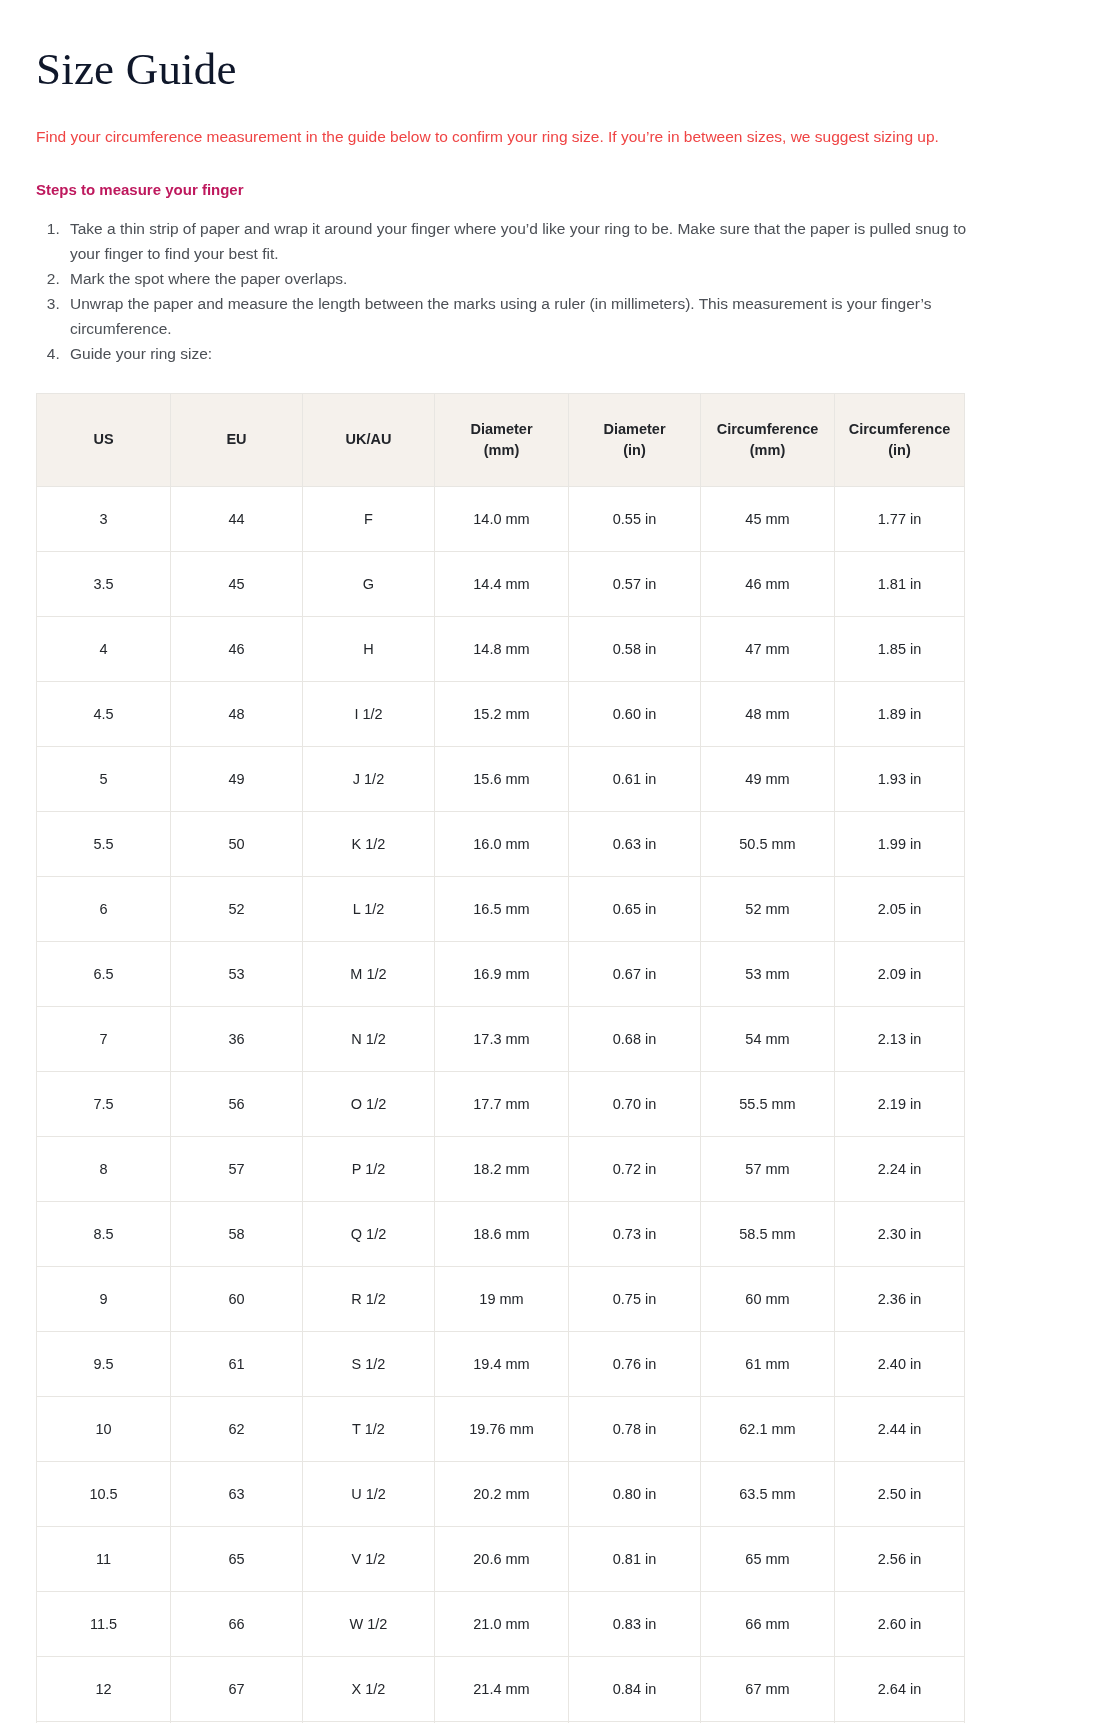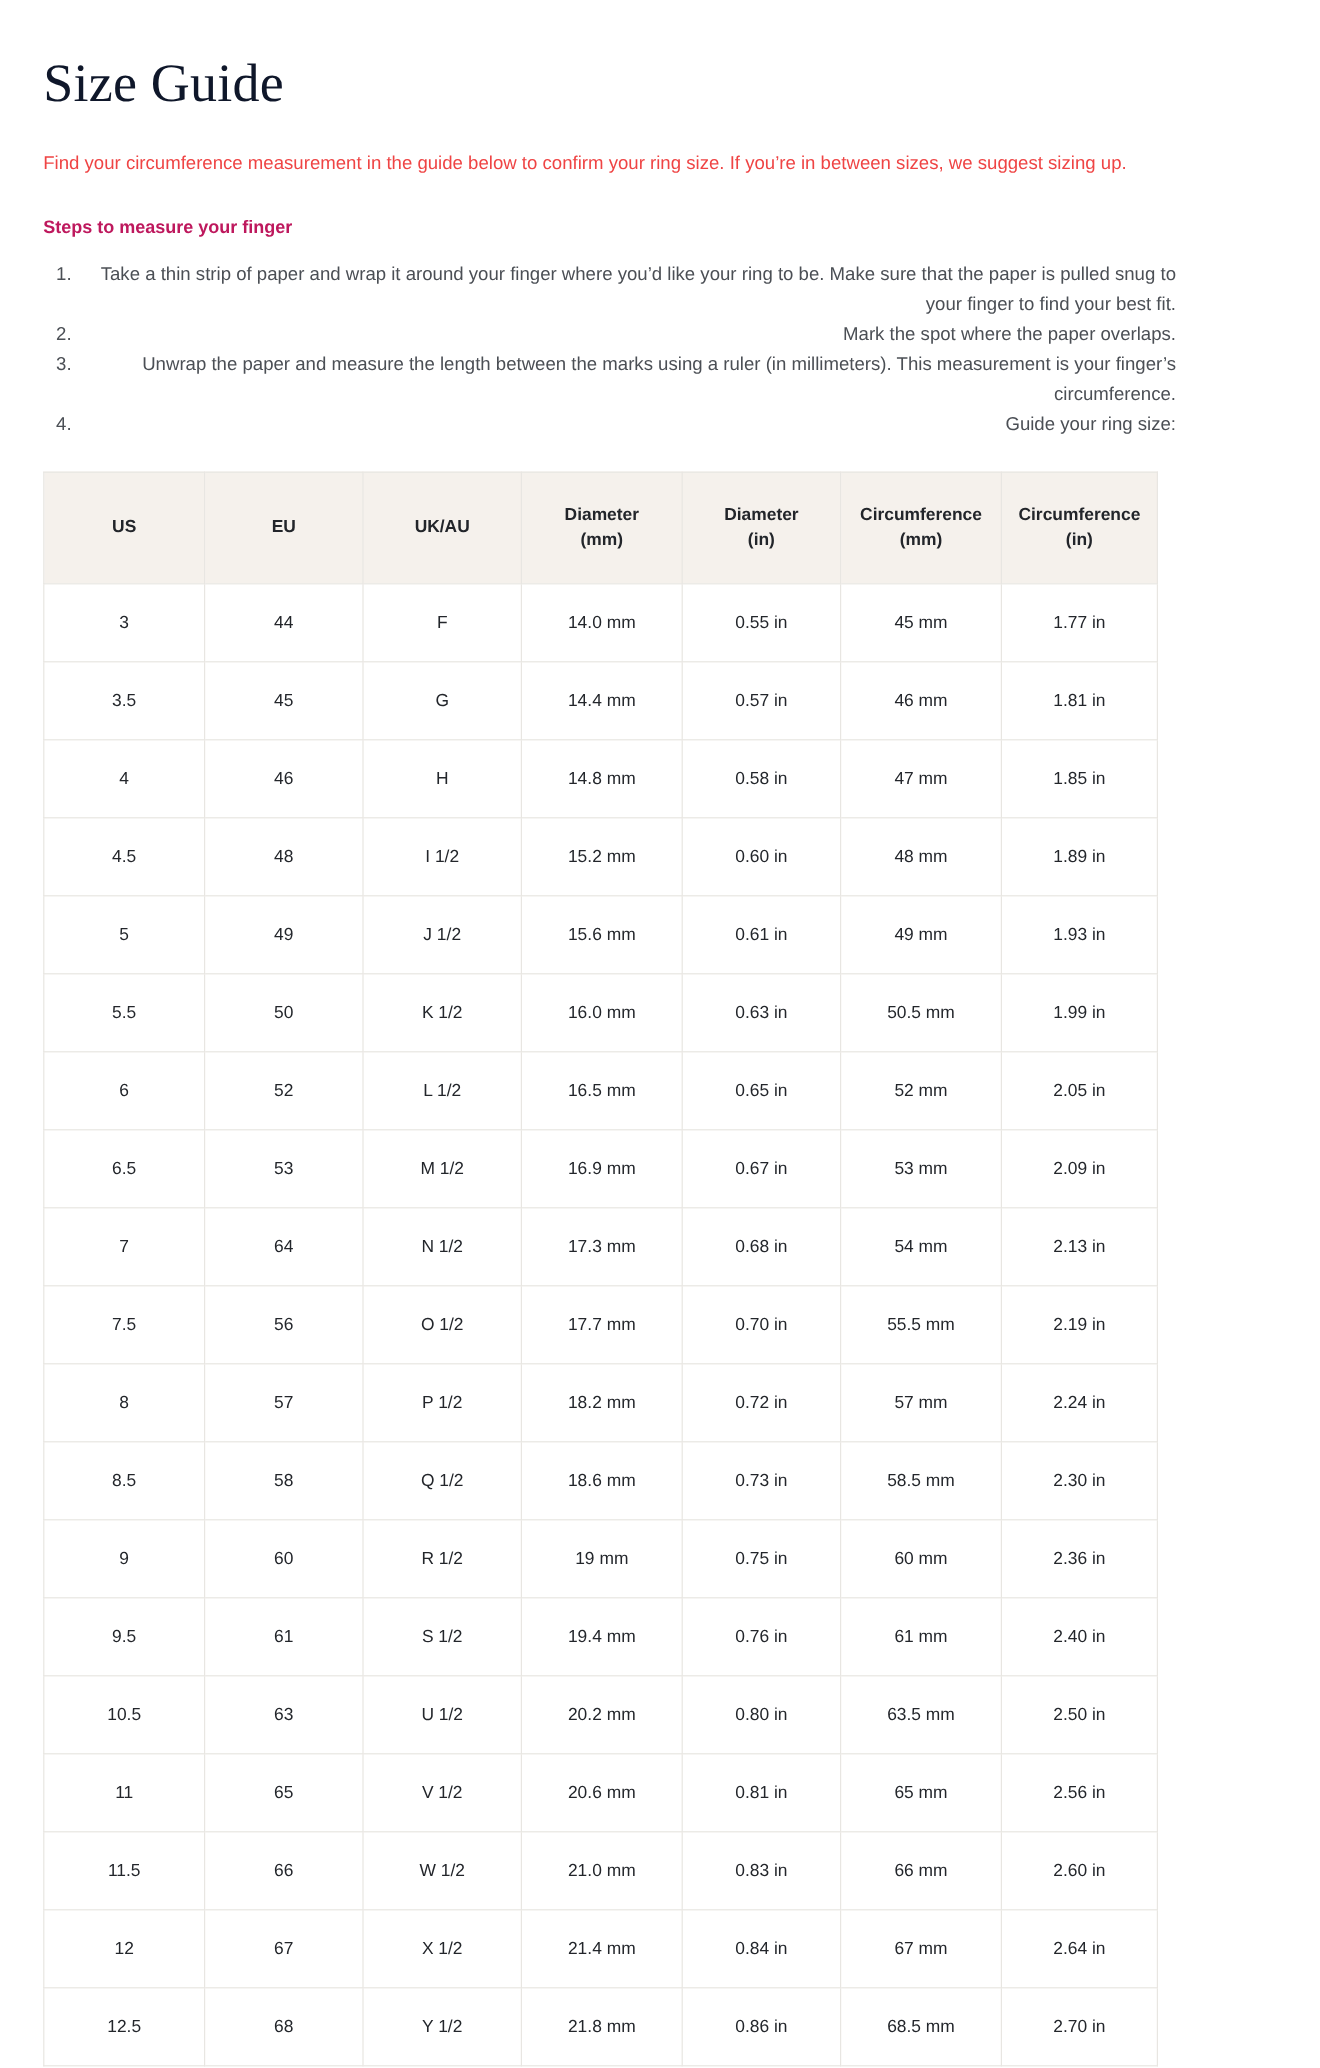--- a/index.html
+++ b/index.html
@@ -45,21 +45,20 @@
     margin: 18px 0 0 0;
     padding-left: 28px;
     font-size: 15.5px;
     line-height: 1.62;
     color: #4b4f55;
   }
   ol.steps li {
     margin: 0 0 0 0;
     padding-left: 6px;
     max-width: 910px;
-    text-align: right;
   }
   .table-wrap {
     margin-top: 26px;
   }
   table.size-table {
     border-collapse: collapse;
     width: 928px;
     table-layout: fixed;
     font-size: 14.5px;
   }
@@ -220,21 +219,21 @@
             <td>6.5</td>
             <td>53</td>
             <td>M 1/2</td>
             <td>16.9 mm</td>
             <td>0.67 in</td>
             <td>53 mm</td>
             <td>2.09 in</td>
           </tr>
           <tr>
             <td>7</td>
-            <td>64</td>
+            <td>36</td>
             <td>N 1/2</td>
             <td>17.3 mm</td>
             <td>0.68 in</td>
             <td>54 mm</td>
             <td>2.13 in</td>
           </tr>
           <tr>
             <td>7.5</td>
             <td>56</td>
             <td>O 1/2</td>
@@ -273,20 +272,29 @@
           <tr>
             <td>9.5</td>
             <td>61</td>
             <td>S 1/2</td>
             <td>19.4 mm</td>
             <td>0.76 in</td>
             <td>61 mm</td>
             <td>2.40 in</td>
           </tr>
           <tr>
+            <td>10</td>
+            <td>62</td>
+            <td>T 1/2</td>
+            <td>19.76 mm</td>
+            <td>0.78 in</td>
+            <td>62.1 mm</td>
+            <td>2.44 in</td>
+          </tr>
+          <tr>
             <td>10.5</td>
             <td>63</td>
             <td>U 1/2</td>
             <td>20.2 mm</td>
             <td>0.80 in</td>
             <td>63.5 mm</td>
             <td>2.50 in</td>
           </tr>
           <tr>
             <td>11</td>

